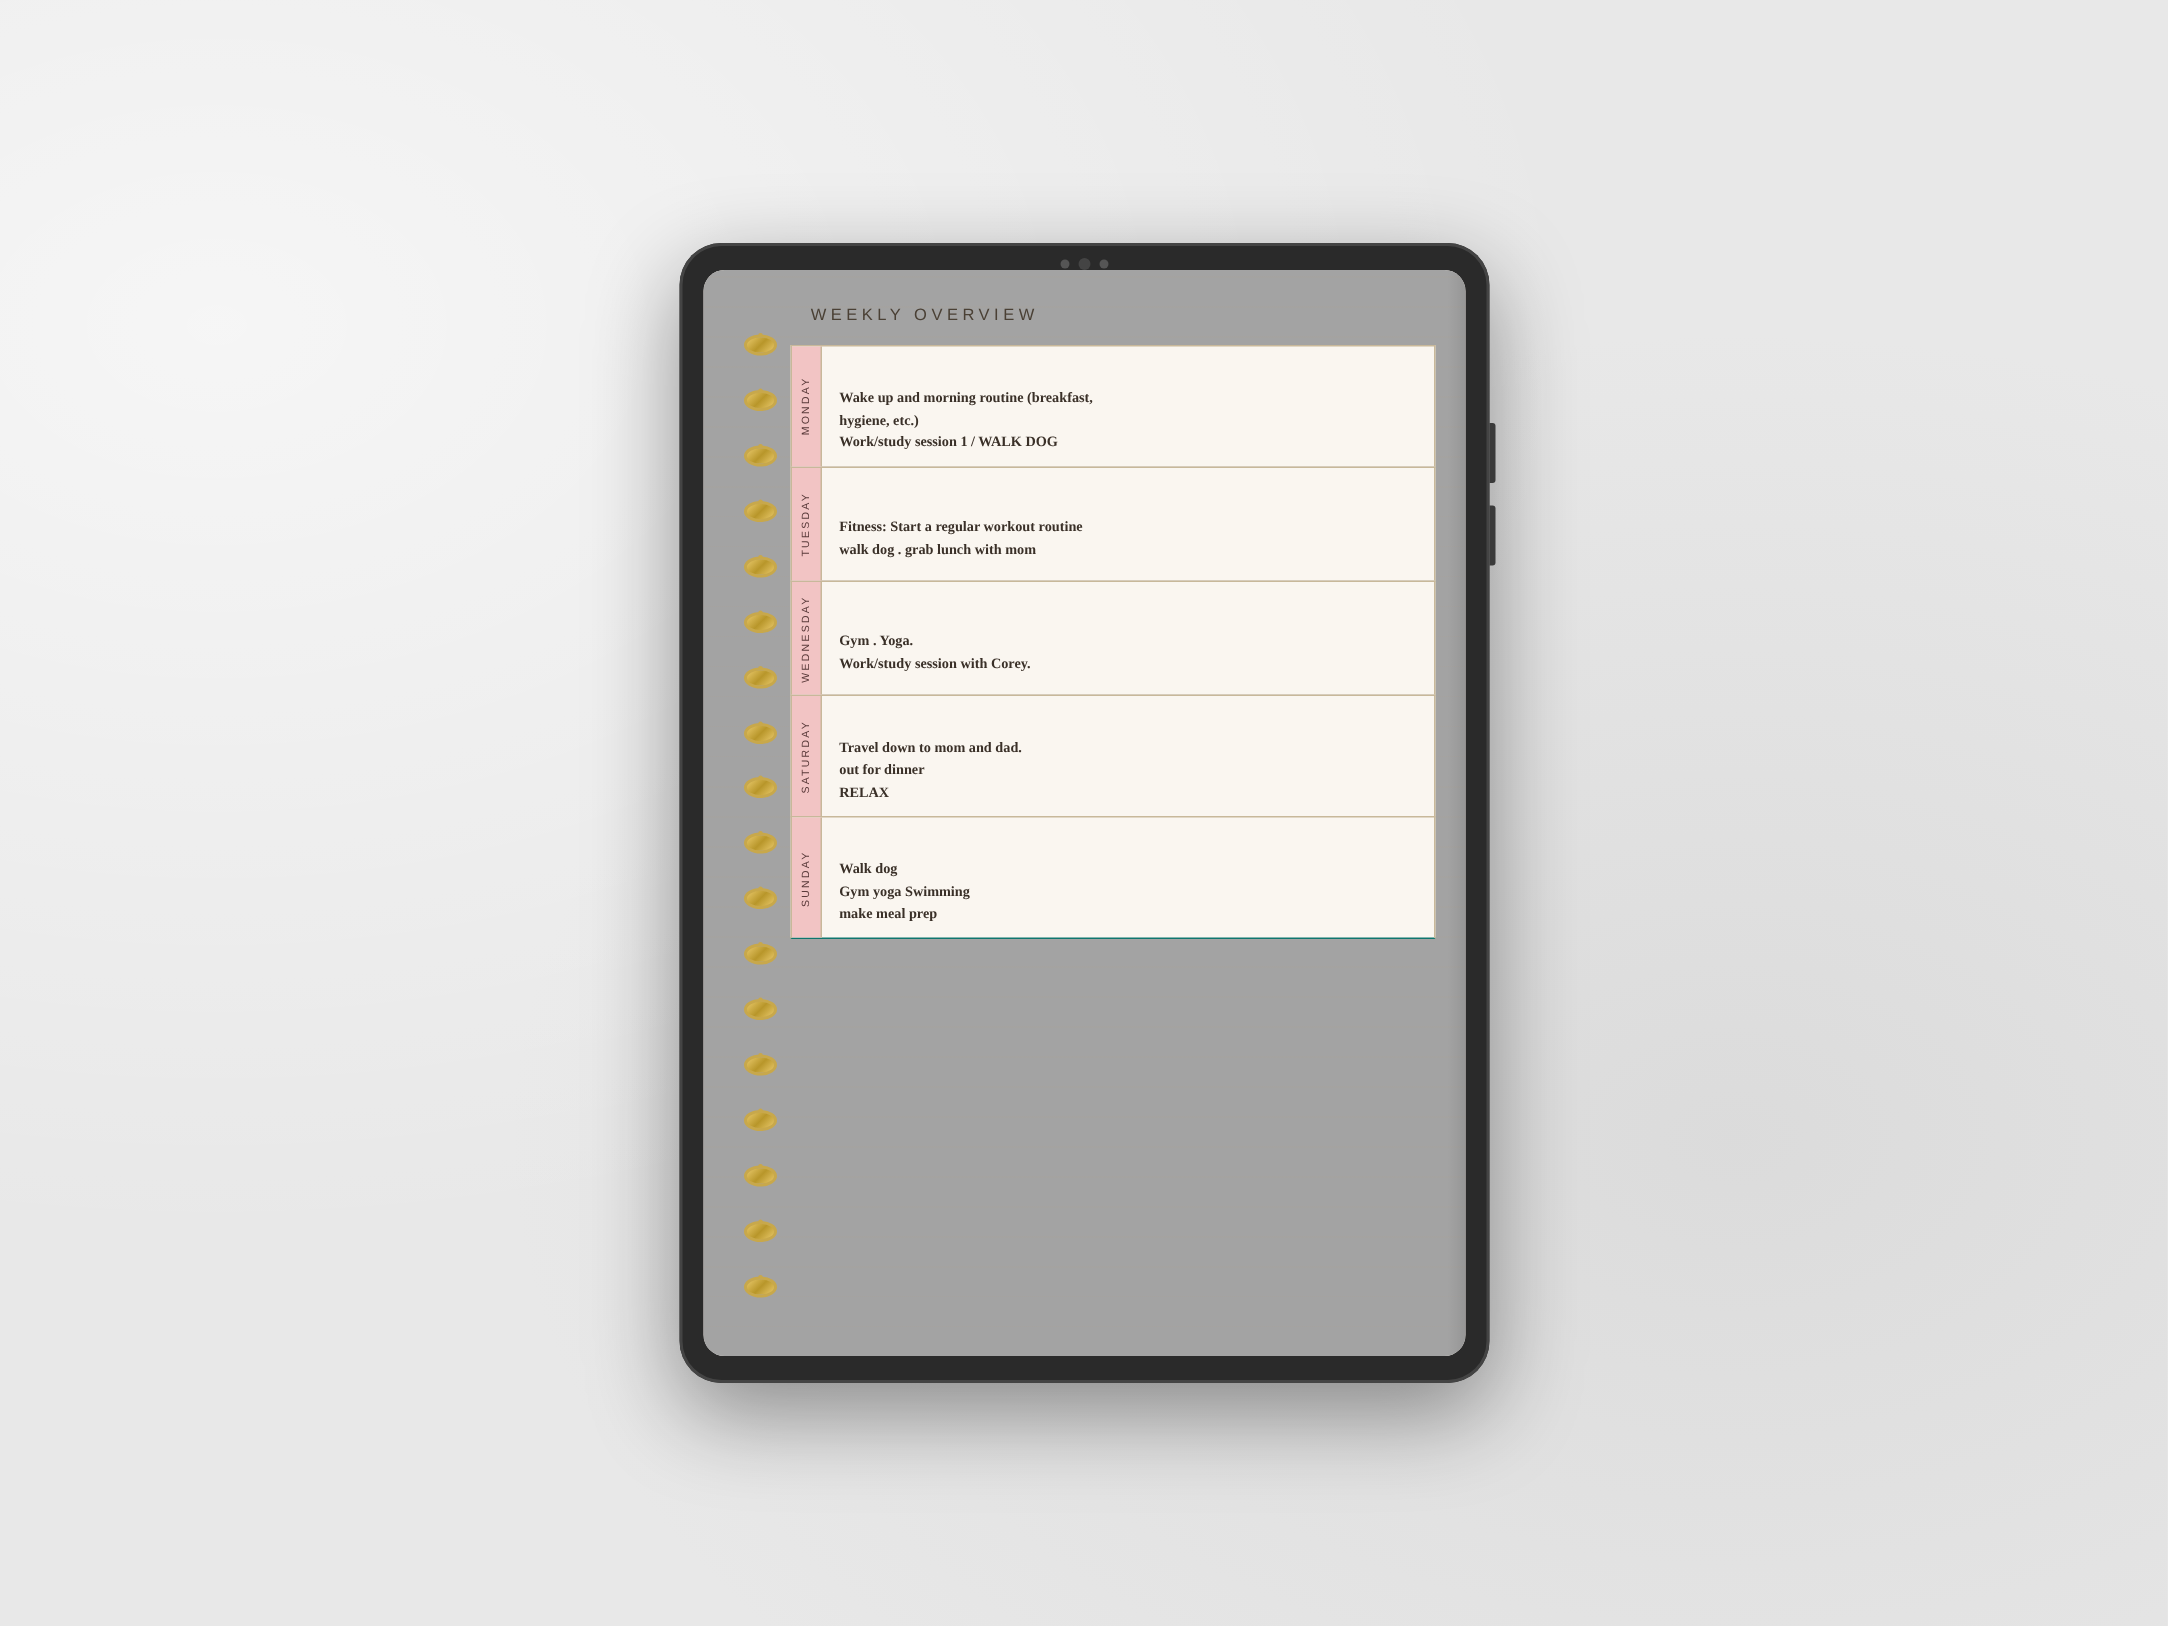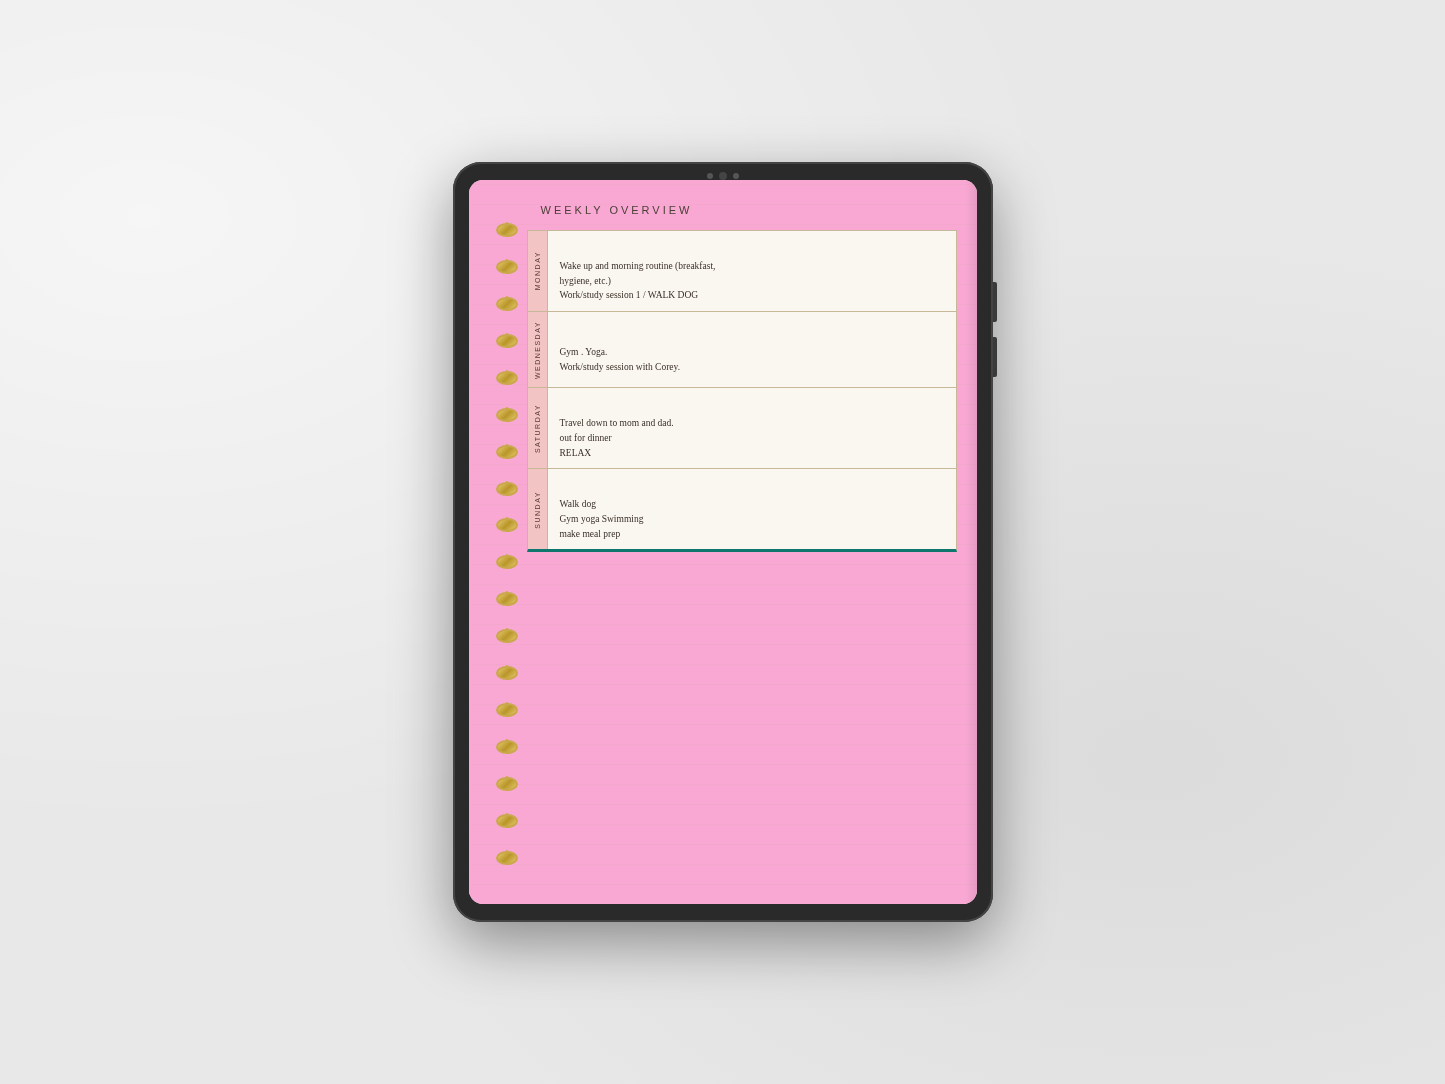--- a/index.html
+++ b/index.html
@@ -72,21 +72,21 @@
       background: #f5f0eb;
       border-radius: 14px;
       overflow: hidden;
       position: relative;
     }
 
     
     .notebook-page {
       width: 100%;
       height: 100%;
-      background: #f9a8d4;
+      background: #a3a3a3;
       display: flex;
       flex-direction: column;
       padding: 24px 20px 16px 20px;
       position: relative;
     }
 
     
     .page-title {
       font-family: Arial, Helvetica, sans-serif;
       font-size: 11px;
@@ -149,21 +149,21 @@
       display: flex;
       flex-direction: row;
       margin-left: 38px;
       border: 1px solid #c8b89a;
       border-bottom: none;
       background: #faf6f0;
       min-height: 76px;
     }
 
     .day-row:last-child {
-      border-bottom: 3px solid #0f766e;
+      border-bottom: 1px solid #0f766e;
     }
 
     
     .day-tab {
       width: 20px;
       background: #f2c4c4;
       border-right: 1px solid #c8b89a;
       display: flex;
       align-items: center;
       justify-content: center;
@@ -188,21 +188,21 @@
       display: flex;
       flex-direction: column;
       justify-content: center;
     }
 
     .day-tasks {
       font-family: Georgia, 'Times New Roman', serif;
       font-size: 9.5px;
       color: #3a3028;
       line-height: 1.55;
-      font-weight: 400;
+      font-weight: 700;
       margin-top: 20px;
     }
 
     
     .notebook-page::before {
       content: '';
       position: absolute;
       inset: 0;
       background:
         repeating-linear-gradient(
@@ -279,20 +279,28 @@
             <div class="day-row">
               <div class="day-tab">
                 <span class="day-label">MONDAY</span>
               </div>
               <div class="day-content">
                 <div class="day-tasks">Wake up and morning routine (breakfast,<br>hygiene, etc.)<br>Work/study session 1 / WALK DOG</div>
               </div>
             </div>
             <div class="day-row">
               <div class="day-tab">
+                <span class="day-label">TUESDAY</span>
+              </div>
+              <div class="day-content">
+                <div class="day-tasks">Fitness: Start a regular workout routine<br>walk dog . grab lunch with mom</div>
+              </div>
+            </div>
+            <div class="day-row">
+              <div class="day-tab">
                 <span class="day-label">WEDNESDAY</span>
               </div>
               <div class="day-content">
                 <div class="day-tasks">Gym . Yoga.<br>Work/study session with Corey.</div>
               </div>
             </div>
             <div class="day-row">
               <div class="day-tab">
                 <span class="day-label">SATURDAY</span>
               </div>

